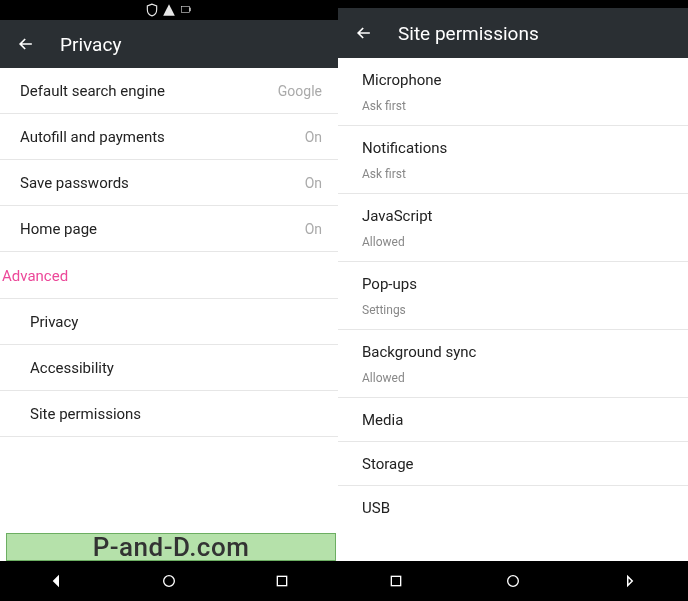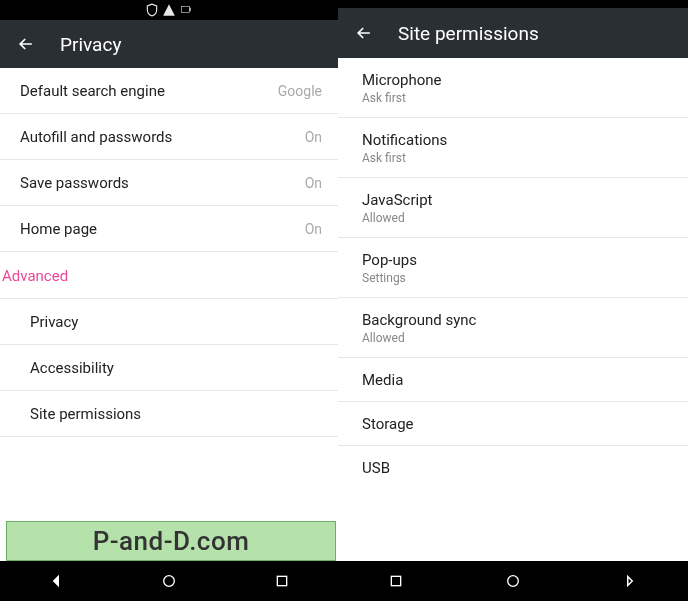--- a/index.html
+++ b/index.html
@@ -80,21 +80,21 @@
   }
   .row-section {
     padding: 14px 16px 13px 2px;
     border-bottom: 1px solid #e6e6e6;
   }
   .row-section .label {
     font-size: 15px;
     color: #ec4899;
   }
   .phone-left .indent .label { padding-left: 10px; }
-  .phone-right .row .stack { display: flex; flex-direction: column; gap: 2px; }
+  .phone-right .row .stack { display: flex; flex-direction: column; gap: 10px; }
   .phone-right .row .sub {
     font-size: 12px;
     color: #888;
   }
   .navbar {
     height: 40px;
     background: #000;
     display: flex;
     align-items: center;
     justify-content: space-around;
@@ -105,21 +105,21 @@
     display: flex;
     align-items: center;
     justify-content: center;
     cursor: pointer;
   }
   .watermark {
     position: absolute;
     left: 6px;
     bottom: 40px;
     width: 330px;
-    height: 40px;
+    height: 28px;
     background: rgba(120, 200, 100, 0.55);
     border: 1px solid rgba(60,140,50,0.6);
     display: flex;
     align-items: center;
     justify-content: center;
     font-size: 26px;
     font-weight: 500;
     color: #333;
     letter-spacing: 0.5px;
     pointer-events: none;
@@ -154,21 +154,21 @@
           </svg>
       </div>
       <div class="title">Privacy</div>
     </div>
     <div class="list">
       <div class="row">
         <span class="label">Default search engine</span>
         <span class="value">Google</span>
       </div>
       <div class="row">
-        <span class="label">Autofill and passwords</span>
+        <span class="label">Autofill and payments</span>
         <span class="value">On</span>
       </div>
       <div class="row">
         <span class="label">Save passwords</span>
         <span class="value">On</span>
       </div>
       <div class="row">
         <span class="label">Home page</span>
         <span class="value">On</span>
       </div>

